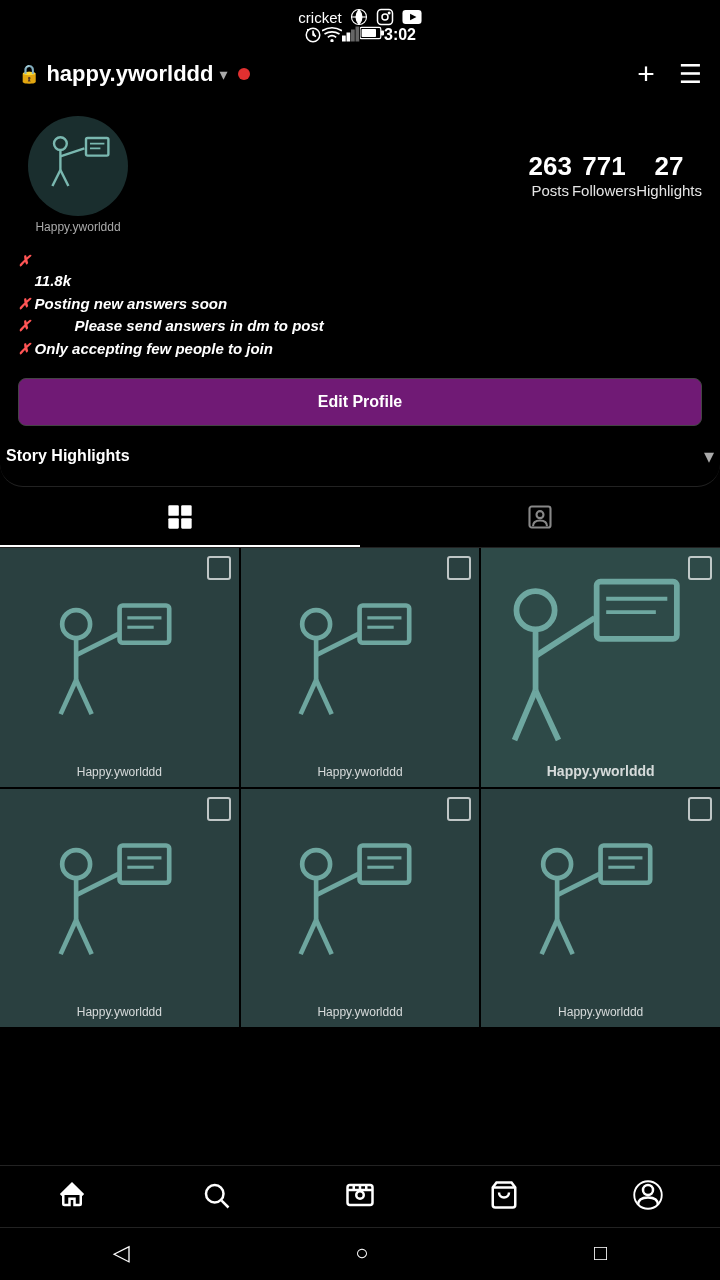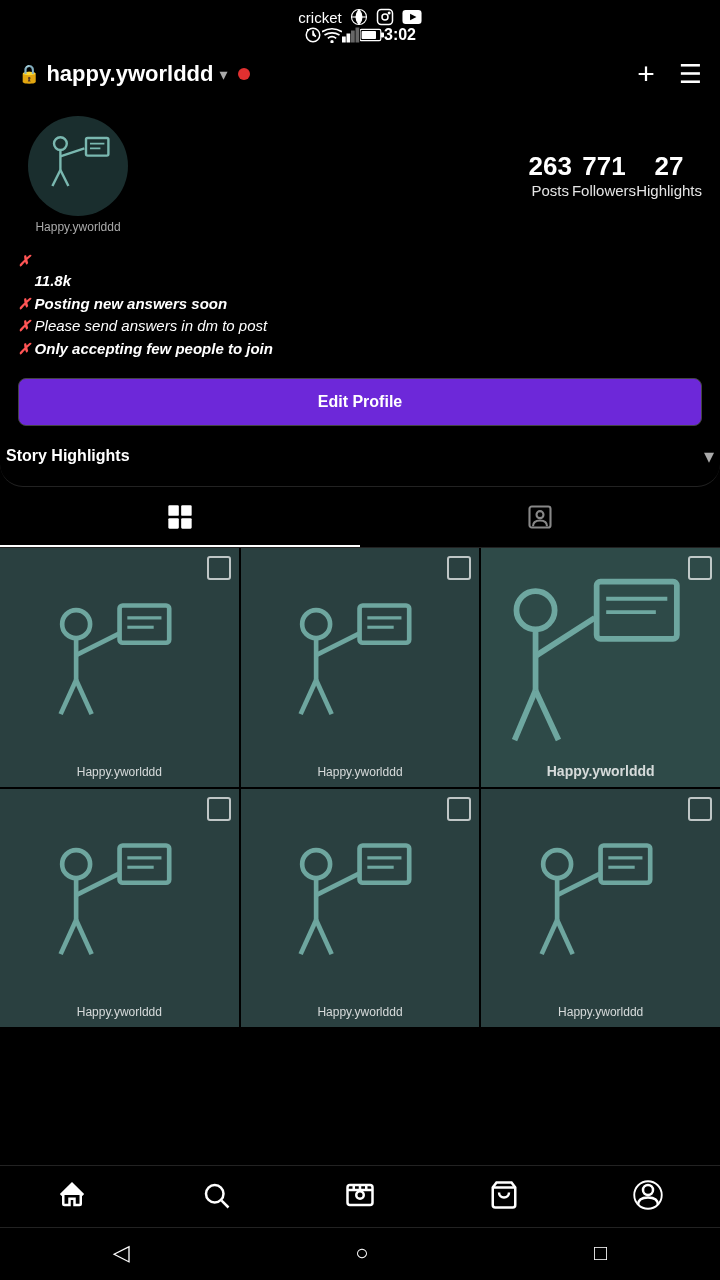--- a/index.html
+++ b/index.html
@@ -25,21 +25,21 @@
     }
     .status-left {
       display: flex;
       align-items: center;
       gap: 8px;
       font-size: 15px;
       font-weight: 500;
     }
     .status-right {
       display: flex;
-      align-items: center;
+      align-items: flex-start;
       gap: 0;
       font-size: 15px;
     }
 
     
     .top-nav {
       display: flex;
       justify-content: space-between;
       align-items: center;
       padding: 10px 18px 10px 18px;
@@ -149,21 +149,21 @@
       font-size: 15px;
       display: flex;
       align-items: flex-start;
       gap: 4px;
     }
 
     
     .edit-profile-btn {
       margin: 18px 18px 0 18px;
       width: calc(100% - 36px);
-      background: #6d28d9;
+      background: #701a75;
       border: 1px solid #444;
       color: #fff;
       font-size: 16px;
       font-weight: 600;
       padding: 14px;
       border-radius: 8px;
       cursor: pointer;
       text-align: center;
     }
 
@@ -404,21 +404,21 @@
     <div class="bio-line">
       <span style="color:#ff5555; font-style:italic; font-weight:700;">✗</span>
         <span style="font-weight:900; font-style:italic;margin-top:20px;">11.8k</span>
     </div>
     <div class="bio-line">
       <span style="color:#ff5555; font-style:italic; font-weight:700;">✗</span>
       <span style="font-style:italic; font-weight:600;"> Posting new answers soon</span>
     </div>
     <div class="bio-line">
       <span style="color:#ff5555; font-style:italic; font-weight:700;">✗</span>
-      <span style="font-style:italic; font-weight:400;">Please send answers in dm to post</span>
+      <span style="font-style:italic; font-weight:700;margin-left:40px;">Please send answers in dm to post</span>
     </div>
     <div class="bio-line">
       <span style="color:#ff5555; font-style:italic; font-weight:700;">✗</span>
       <span style="font-style:italic; font-weight:600;">Only accepting few people to join</span>
     </div>
   </div>
 </div>
 
 
 <button class="edit-profile-btn">Edit Profile</button>

